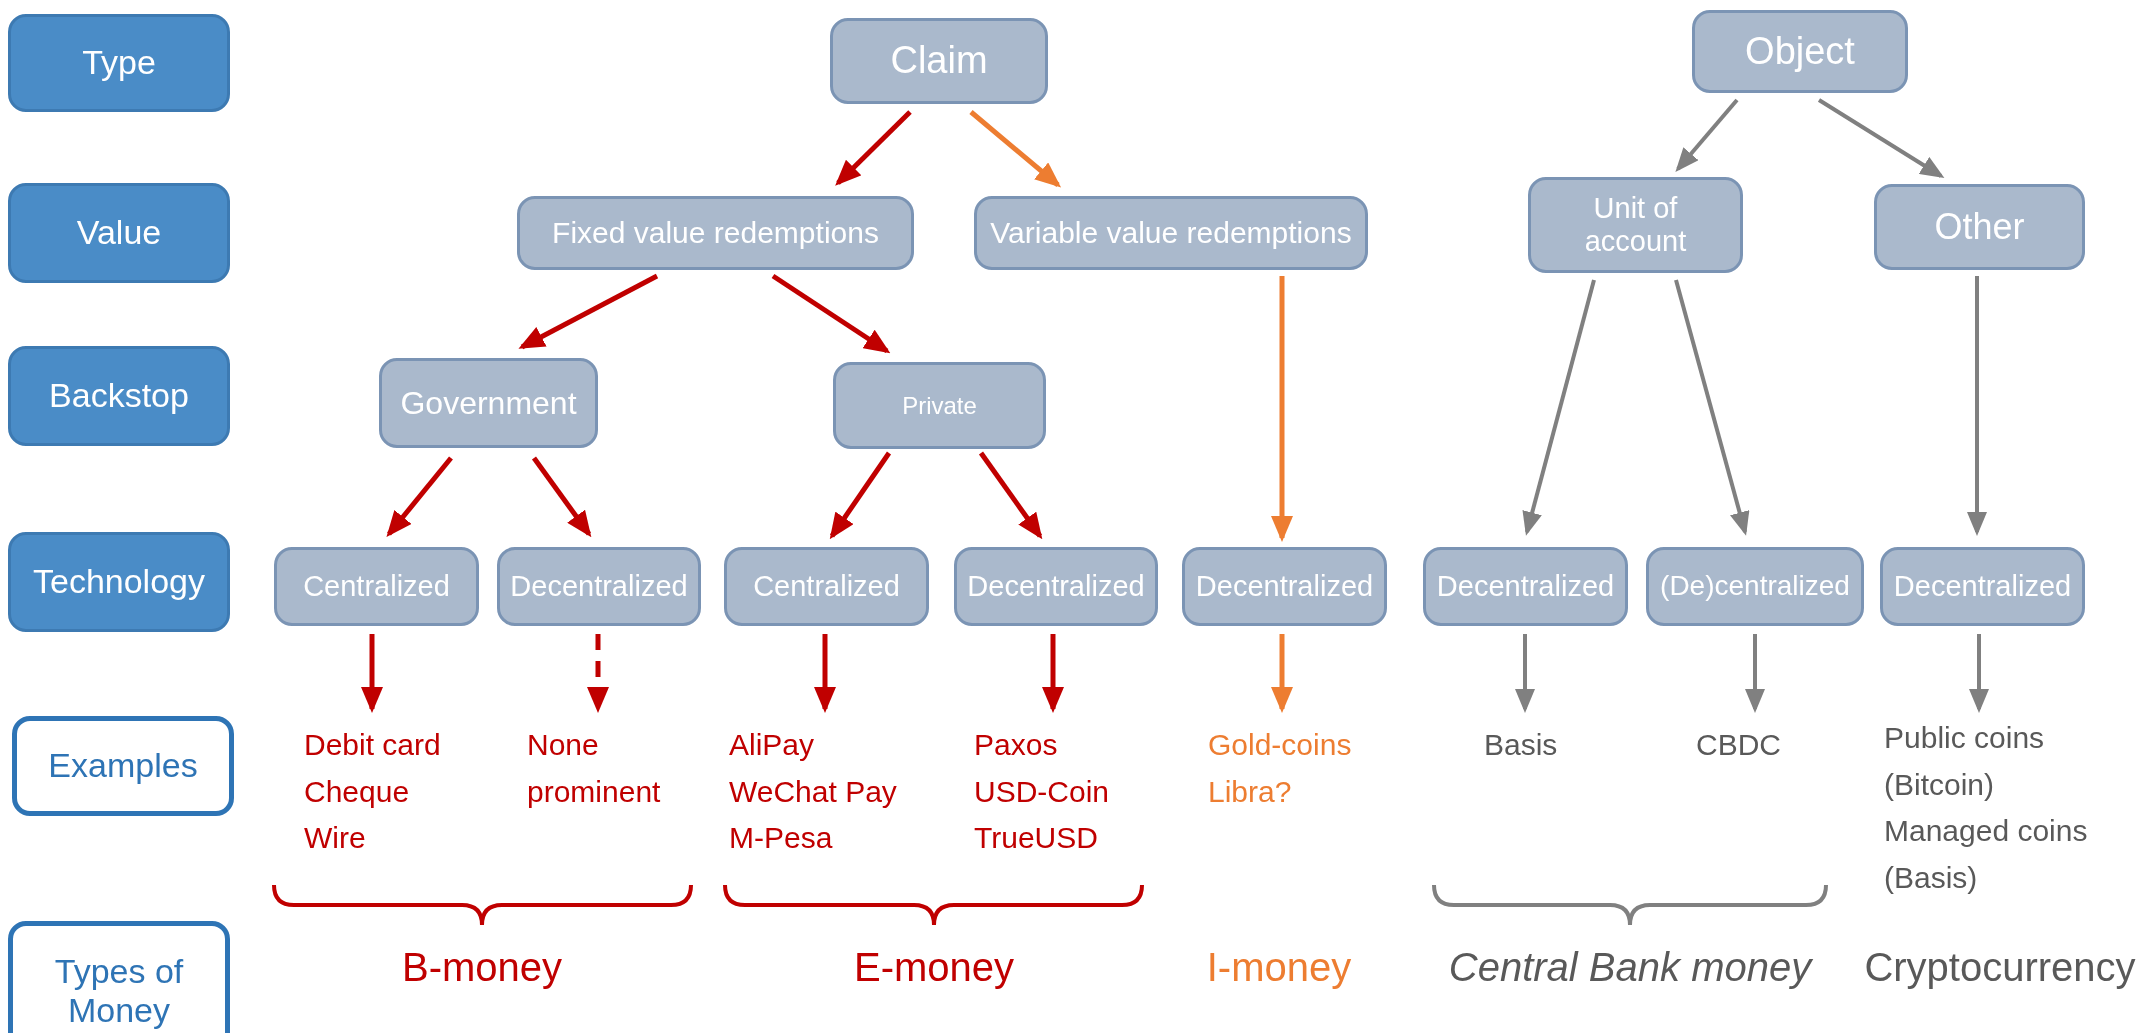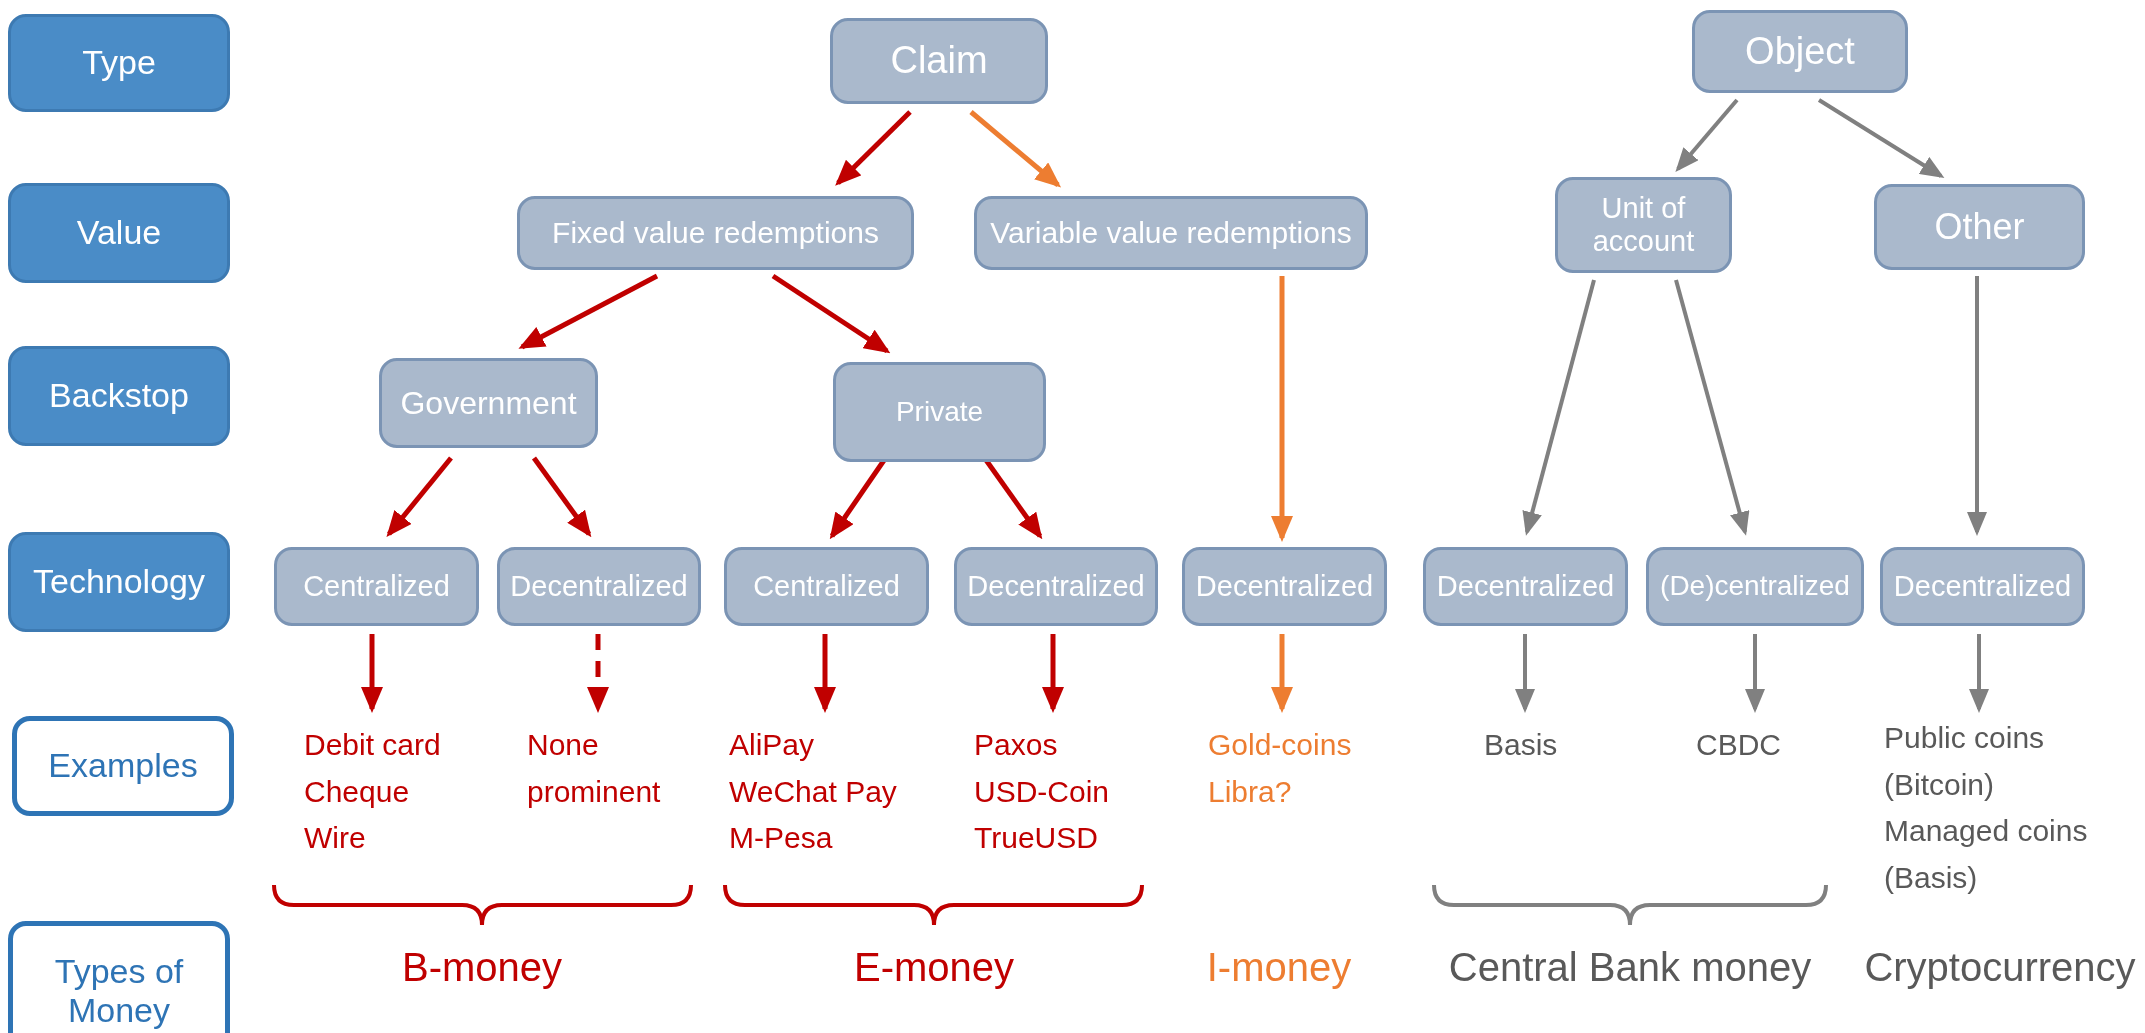--- a/index.html
+++ b/index.html
@@ -91,26 +91,26 @@
   <div class="box rowlabel" style="left:8px;top:532px;width:222px;height:100px;">Technology</div>
   <div class="box rowlabel outline" style="left:12px;top:716px;width:222px;height:100px;">Examples</div>
   <div class="box rowlabel outline" style="left:8px;top:897px;width:222px;height:140px;margin-top:24px;">Types of
 Money</div>
 
   <div class="box node" style="left:830px;top:18px;width:218px;height:86px;font-size:38px;">Claim</div>
   <div class="box node" style="left:1692px;top:10px;width:216px;height:83px;font-size:38px;">Object</div>
 
   <div class="box node" style="left:517px;top:196px;width:397px;height:74px;font-size:30px;">Fixed value redemptions</div>
   <div class="box node" style="left:974px;top:196px;width:394px;height:74px;font-size:30px;">Variable value redemptions</div>
-  <div class="box node" style="left:1528px;top:177px;width:177px;height:96px;font-size:29px;margin-left:27px;">Unit of
+  <div class="box node" style="left:1528px;top:177px;width:215px;height:96px;font-size:29px;">Unit of
 account</div>
   <div class="box node" style="left:1874px;top:184px;width:211px;height:86px;font-size:36px;">Other</div>
 
   <div class="box node" style="left:379px;top:358px;width:219px;height:90px;font-size:32px;">Government</div>
-  <div class="box node" style="left:833px;top:362px;width:213px;height:100px;font-size:28px;">Private</div>
+  <div class="box node" style="left:833px;top:362px;width:213px;height:87px;font-size:24px;">Private</div>
 
   <div class="box node" style="left:274px;top:547px;width:205px;height:79px;font-size:29px;">Centralized</div>
   <div class="box node" style="left:497px;top:547px;width:204px;height:79px;font-size:29px;">Decentralized</div>
   <div class="box node" style="left:724px;top:547px;width:205px;height:79px;font-size:29px;">Centralized</div>
   <div class="box node" style="left:954px;top:547px;width:204px;height:79px;font-size:29px;">Decentralized</div>
   <div class="box node" style="left:1182px;top:547px;width:205px;height:79px;font-size:29px;">Decentralized</div>
   <div class="box node" style="left:1423px;top:547px;width:205px;height:79px;font-size:29px;">Decentralized</div>
   <div class="box node" style="left:1646px;top:547px;width:218px;height:79px;font-size:28px;">(De)centralized</div>
   <div class="box node" style="left:1880px;top:547px;width:205px;height:79px;font-size:29px;">Decentralized</div>
 
@@ -130,16 +130,16 @@
   <div class="ex gray" style="left:1484px;top:722px;">Basis</div>
   <div class="ex gray" style="left:1696px;top:722px;">CBDC</div>
   <div class="ex gray" style="left:1884px;top:715px;">Public coins
 (Bitcoin)
 Managed coins
 (Basis)</div>
 
   <div class="money red" style="left:332px;top:945px;width:300px;">B-money</div>
   <div class="money red" style="left:784px;top:945px;width:300px;">E-money</div>
   <div class="money orange" style="left:1129px;top:945px;width:300px;">I-money</div>
-  <div class="money gray" style="left:1430px;top:945px;width:400px;">Central Bank money</div>
+  <div class="money gray" style="left:1430px;top:945px;width:400px;font-style:italic;">Central Bank money</div>
   <div class="money gray" style="left:1800px;top:945px;width:400px;">Cryptocurrency</div>
 
 </div>
 
 </body></html>

